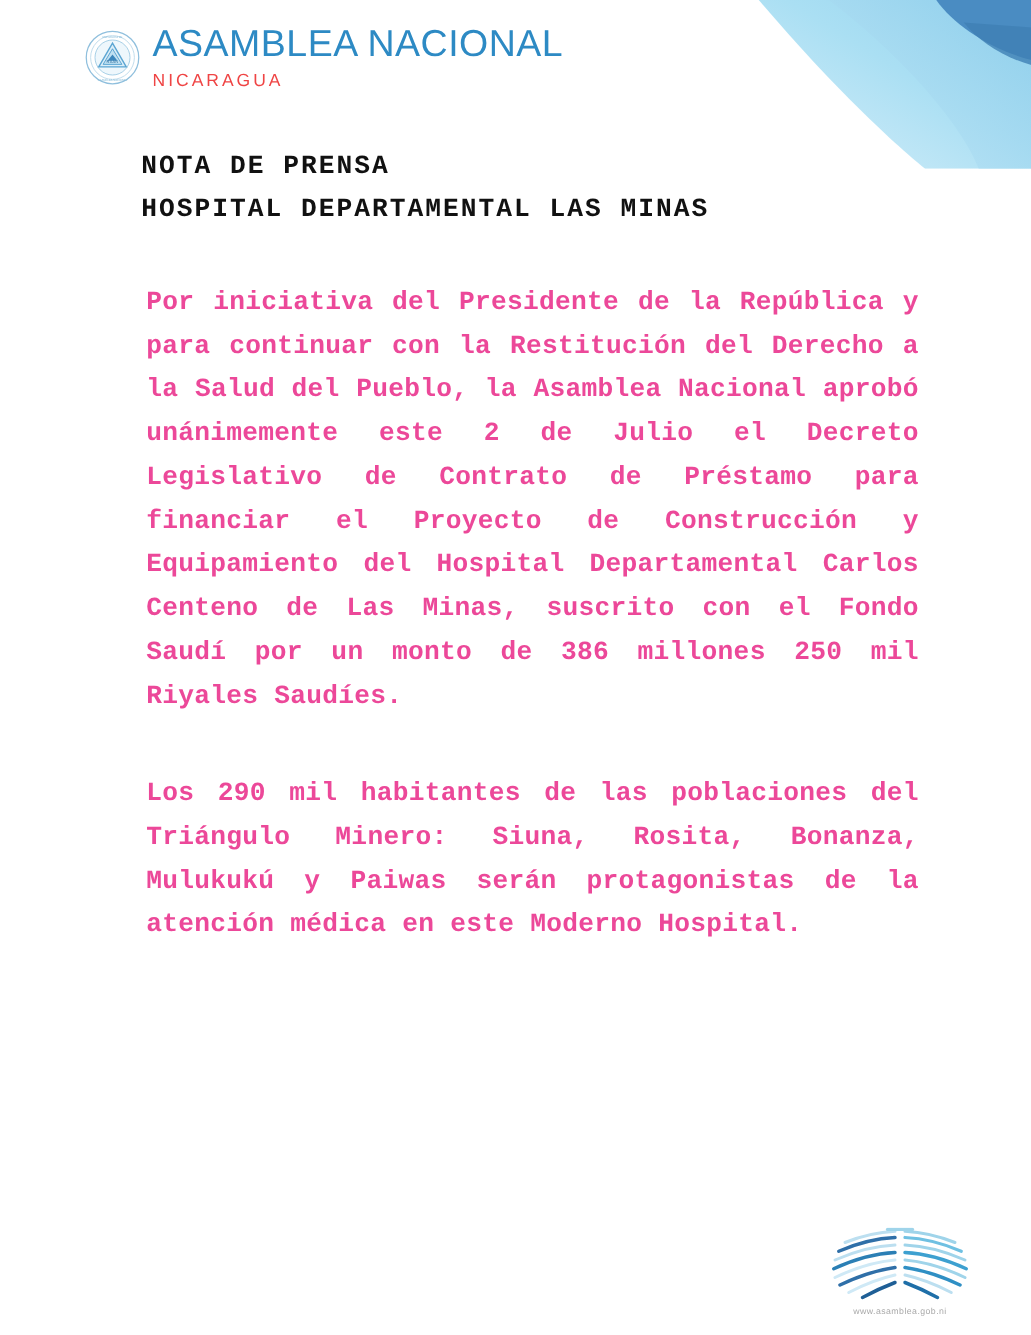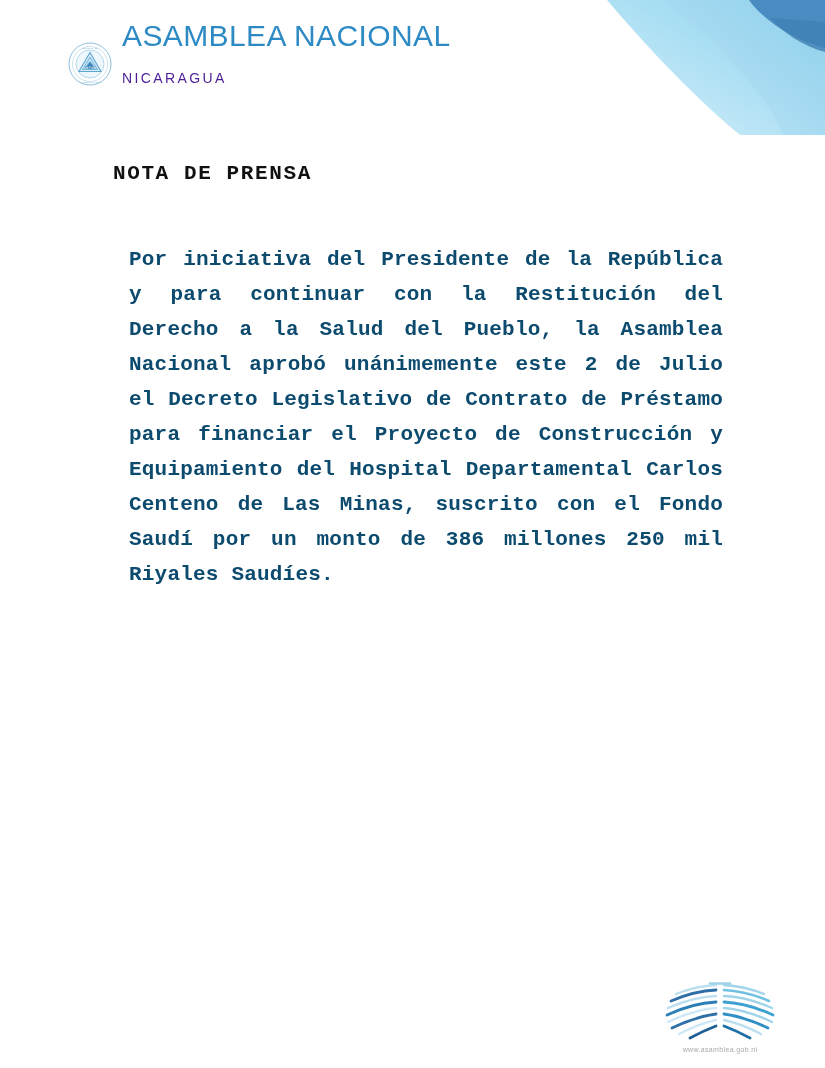--- a/index.html
+++ b/index.html
@@ -25,21 +25,21 @@
     height: 135px;
     pointer-events: none;
   }
 
   
   .doc-header {
     position: absolute;
     top: 18px;
     left: 68px;
     display: flex;
-    align-items: flex-end;
+    align-items: center;
   }
   .seal {
     width: 44px;
     height: 44px;
     flex: 0 0 44px;
     margin-top: 2px;
   }
   .brand-block {
     margin-left: 10px;
     padding-top: 2px;
@@ -50,55 +50,54 @@
     font-weight: 400;
     color: #2d8ac4;
     letter-spacing: 0.4px;
     line-height: 1.05;
     white-space: nowrap;
   }
   .brand-sub {
     font-family: "Liberation Sans", sans-serif;
     font-size: 14px;
     font-weight: 400;
-    color: #4c1d95;
+    color: #ef4444;
     letter-spacing: 2.4px;
-    margin-top: 18px;
+    margin-top: 4px;
     white-space: nowrap;
   }
 
   
   .doc-body {
     position: absolute;
     top: 116px;
     left: 113px;
     width: 626px;
   }
   .title-block {
     margin-bottom: 0;
-    margin-top: 40px;
   }
   .title-line {
     font-family: "Liberation Mono", "DejaVu Sans Mono", monospace;
     font-size: 21px;
     font-weight: 700;
     color: #111111;
     letter-spacing: 1.6px;
     line-height: 35px;
     white-space: nowrap;
   }
   .para {
     font-family: "Liberation Mono", "DejaVu Sans Mono", monospace;
     font-size: 21px;
     font-weight: 700;
-    color: #0c4a6e;
+    color: #ec4899;
     line-height: 35px;
     text-align: justify;
     text-justify: inter-word;
-    margin: 16px;
+    margin: 4px;
     letter-spacing: 0.2px;
   }
   .para-gap { height: 35px; }
 
   
   .doc-footer {
     position: absolute;
     left: 645px;
     top: 982px;
     width: 150px;
@@ -164,28 +163,30 @@
     <div class="brand-title">ASAMBLEA NACIONAL</div>
     <div class="brand-sub">NICARAGUA</div>
   </div>
 
 </div>
 
 <div class="doc-body">
 
   <div class="title-block">
     <div class="title-line">NOTA DE PRENSA</div>
+    <div class="title-line">HOSPITAL DEPARTAMENTAL LAS MINAS</div>
   </div>
 
   <div class="para-gap"></div>
 
   <p class="para">Por iniciativa del Presidente de la República y para continuar con la Restitución del Derecho a la Salud del Pueblo, la Asamblea Nacional aprobó unánimemente este 2 de Julio el Decreto Legislativo de Contrato de Préstamo para financiar el Proyecto de Construcción y Equipamiento del Hospital Departamental Carlos Centeno de Las Minas, suscrito con el Fondo Saudí por un monto de 386 millones 250 mil Riyales Saudíes.</p>
 
   <div class="para-gap"></div>
 
+  <p class="para">Los 290 mil habitantes de las poblaciones del Triángulo Minero: Siuna, Rosita, Bonanza, Mulukukú y Paiwas serán protagonistas de la atención médica en este Moderno Hospital.</p>
 
   <div class="para-gap"></div>
 
 
 </div>
 
 <div class="doc-footer">
 
   <svg class="footer-mark" viewBox="0 0 140 58">
     <g fill="none" stroke-linecap="round">

